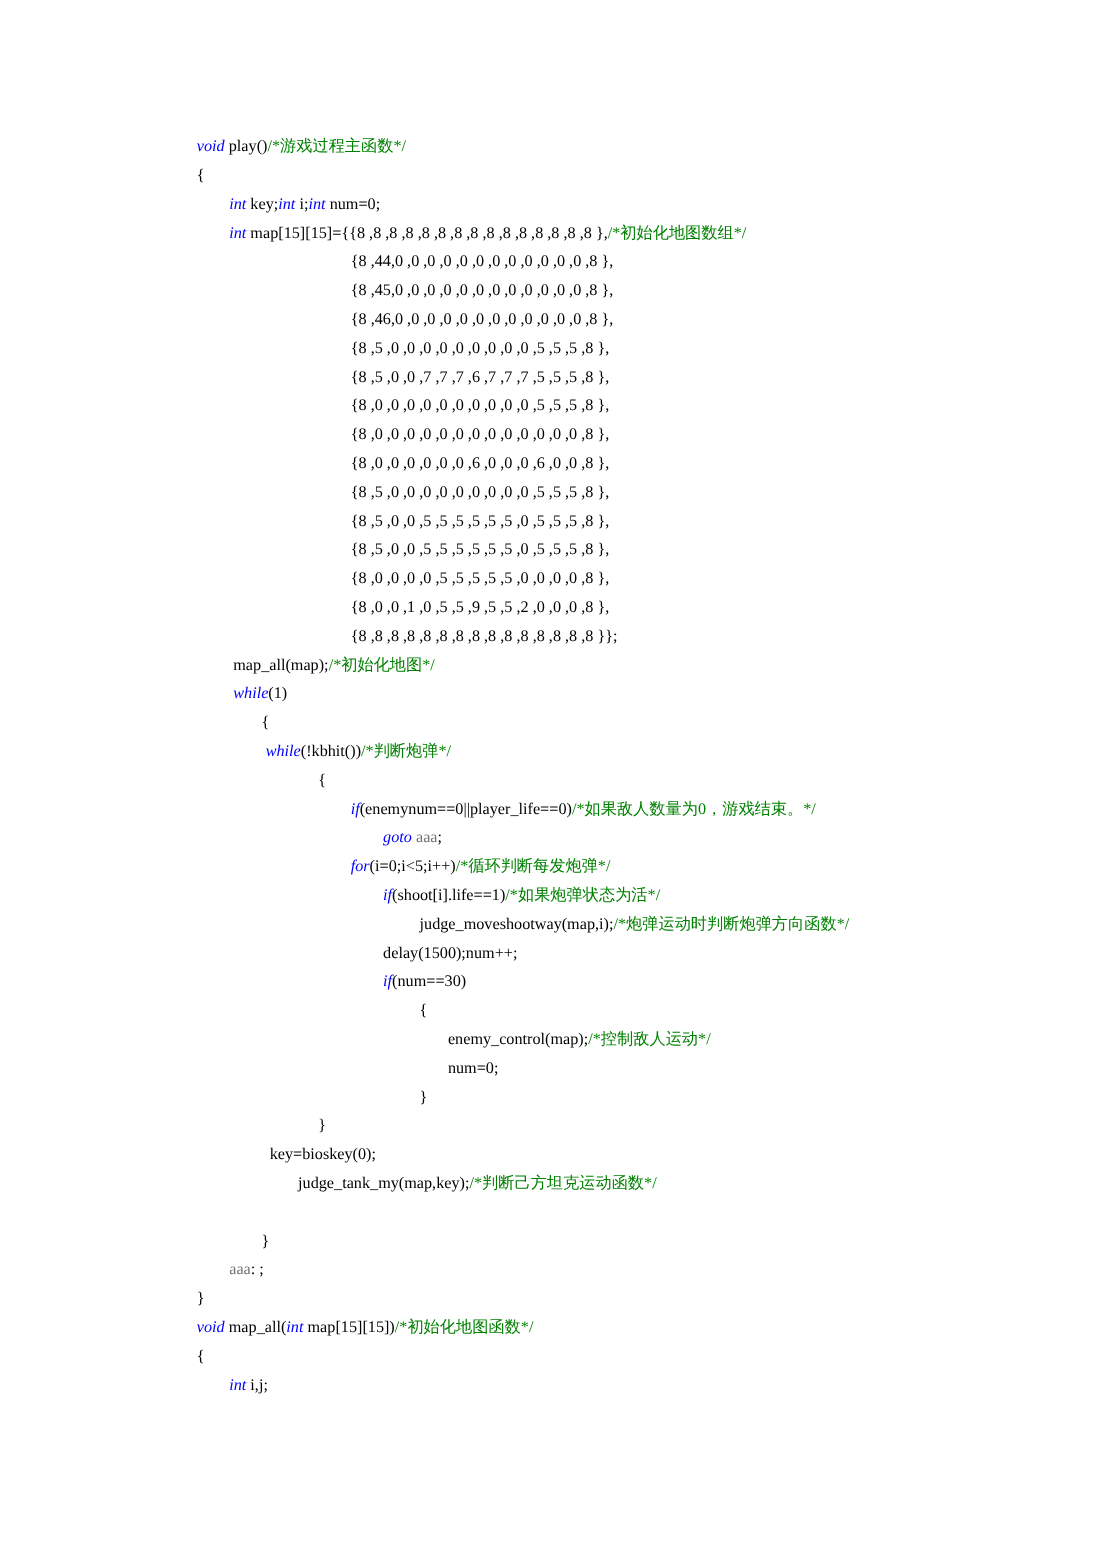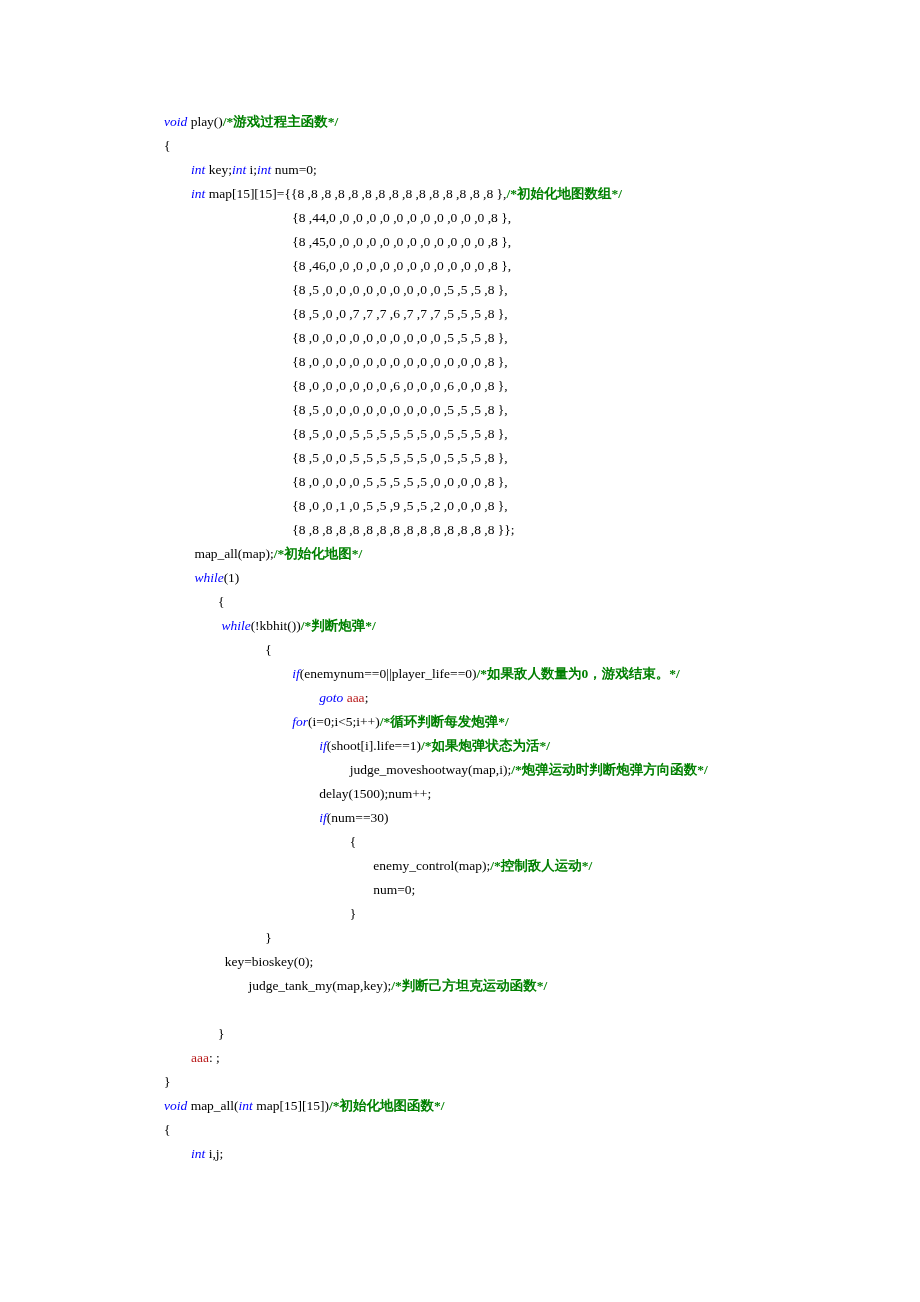--- a/index.html
+++ b/index.html
@@ -10,19 +10,19 @@
     font-size: 13.5px;
     line-height: 24px;
     color: #000;
     width: 920px;
   }
   .page {
     padding: 110px 0 0 164px;
     white-space: pre;
   }
   .kw { color: #0000ff; font-style: italic; }
-  .cm { color: #008000; font-weight: bold; }
-  .lb { color: #b91c1c; text-align: right; }
+  .cm { color: #008000; }
+  .lb { color: #737373; text-align: right; }
 </style>
 </head>
 <body>
 
 <div class="page" id="code-block"><div><span class="kw">void</span><span> play()</span><span class="cm">/*游戏过程主函数*/</span></div><div><span>{</span></div><div><span>        </span><span class="kw">int</span><span> key;</span><span class="kw">int</span><span> i;</span><span class="kw">int</span><span> num=0;</span></div><div><span>        </span><span class="kw">int</span><span> map[15][15]={{8 ,8 ,8 ,8 ,8 ,8 ,8 ,8 ,8 ,8 ,8 ,8 ,8 ,8 ,8 },</span><span class="cm">/*初始化地图数组*/</span></div><div><span>                                      {8 ,44,0 ,0 ,0 ,0 ,0 ,0 ,0 ,0 ,0 ,0 ,0 ,0 ,8 },</span></div><div><span>                                      {8 ,45,0 ,0 ,0 ,0 ,0 ,0 ,0 ,0 ,0 ,0 ,0 ,0 ,8 },</span></div><div><span>                                      {8 ,46,0 ,0 ,0 ,0 ,0 ,0 ,0 ,0 ,0 ,0 ,0 ,0 ,8 },</span></div><div><span>                                      {8 ,5 ,0 ,0 ,0 ,0 ,0 ,0 ,0 ,0 ,0 ,5 ,5 ,5 ,8 },</span></div><div><span>                                      {8 ,5 ,0 ,0 ,7 ,7 ,7 ,6 ,7 ,7 ,7 ,5 ,5 ,5 ,8 },</span></div><div><span>                                      {8 ,0 ,0 ,0 ,0 ,0 ,0 ,0 ,0 ,0 ,0 ,5 ,5 ,5 ,8 },</span></div><div><span>                                      {8 ,0 ,0 ,0 ,0 ,0 ,0 ,0 ,0 ,0 ,0 ,0 ,0 ,0 ,8 },</span></div><div><span>                                      {8 ,0 ,0 ,0 ,0 ,0 ,0 ,6 ,0 ,0 ,0 ,6 ,0 ,0 ,8 },</span></div><div><span>                                      {8 ,5 ,0 ,0 ,0 ,0 ,0 ,0 ,0 ,0 ,0 ,5 ,5 ,5 ,8 },</span></div><div><span>                                      {8 ,5 ,0 ,0 ,5 ,5 ,5 ,5 ,5 ,5 ,0 ,5 ,5 ,5 ,8 },</span></div><div><span>                                      {8 ,5 ,0 ,0 ,5 ,5 ,5 ,5 ,5 ,5 ,0 ,5 ,5 ,5 ,8 },</span></div><div><span>                                      {8 ,0 ,0 ,0 ,0 ,5 ,5 ,5 ,5 ,5 ,0 ,0 ,0 ,0 ,8 },</span></div><div><span>                                      {8 ,0 ,0 ,1 ,0 ,5 ,5 ,9 ,5 ,5 ,2 ,0 ,0 ,0 ,8 },</span></div><div><span>                                      {8 ,8 ,8 ,8 ,8 ,8 ,8 ,8 ,8 ,8 ,8 ,8 ,8 ,8 ,8 }};</span></div><div><span>         map_all(map);</span><span class="cm">/*初始化地图*/</span></div><div><span>         </span><span class="kw">while</span><span>(1)</span></div><div><span>                {</span></div><div><span>                 </span><span class="kw">while</span><span>(!kbhit())</span><span class="cm">/*判断炮弹*/</span></div><div><span>                              {</span></div><div><span>                                      </span><span class="kw">if</span><span>(enemynum==0||player_life==0)</span><span class="cm">/*如果敌人数量为0，游戏结束。*/</span></div><div><span>                                              </span><span class="kw">goto</span><span> </span><span class="lb">aaa</span><span>;</span></div><div><span>                                      </span><span class="kw">for</span><span>(i=0;i&lt;5;i++)</span><span class="cm">/*循环判断每发炮弹*/</span></div><div><span>                                              </span><span class="kw">if</span><span>(shoot[i].life==1)</span><span class="cm">/*如果炮弹状态为活*/</span></div><div><span>                                                       judge_moveshootway(map,i);</span><span class="cm">/*炮弹运动时判断炮弹方向函数*/</span></div><div><span>                                              delay(1500);num++;</span></div><div><span>                                              </span><span class="kw">if</span><span>(num==30)</span></div><div><span>                                                       {</span></div><div><span>                                                              enemy_control(map);</span><span class="cm">/*控制敌人运动*/</span></div><div><span>                                                              num=0;</span></div><div><span>                                                       }</span></div><div><span>                              }</span></div><div><span>                  key=bioskey(0);</span></div><div><span>                         judge_tank_my(map,key);</span><span class="cm">/*判断己方坦克运动函数*/</span></div><div>&nbsp;</div><div><span>                }</span></div><div><span>        </span><span class="lb">aaa</span><span>: ;</span></div><div><span>}</span></div><div><span class="kw">void</span><span> map_all(</span><span class="kw">int</span><span> map[15][15])</span><span class="cm">/*初始化地图函数*/</span></div><div><span>{</span></div><div><span>        </span><span class="kw">int</span><span> i,j;</span></div></div>
 
 </body></html>

